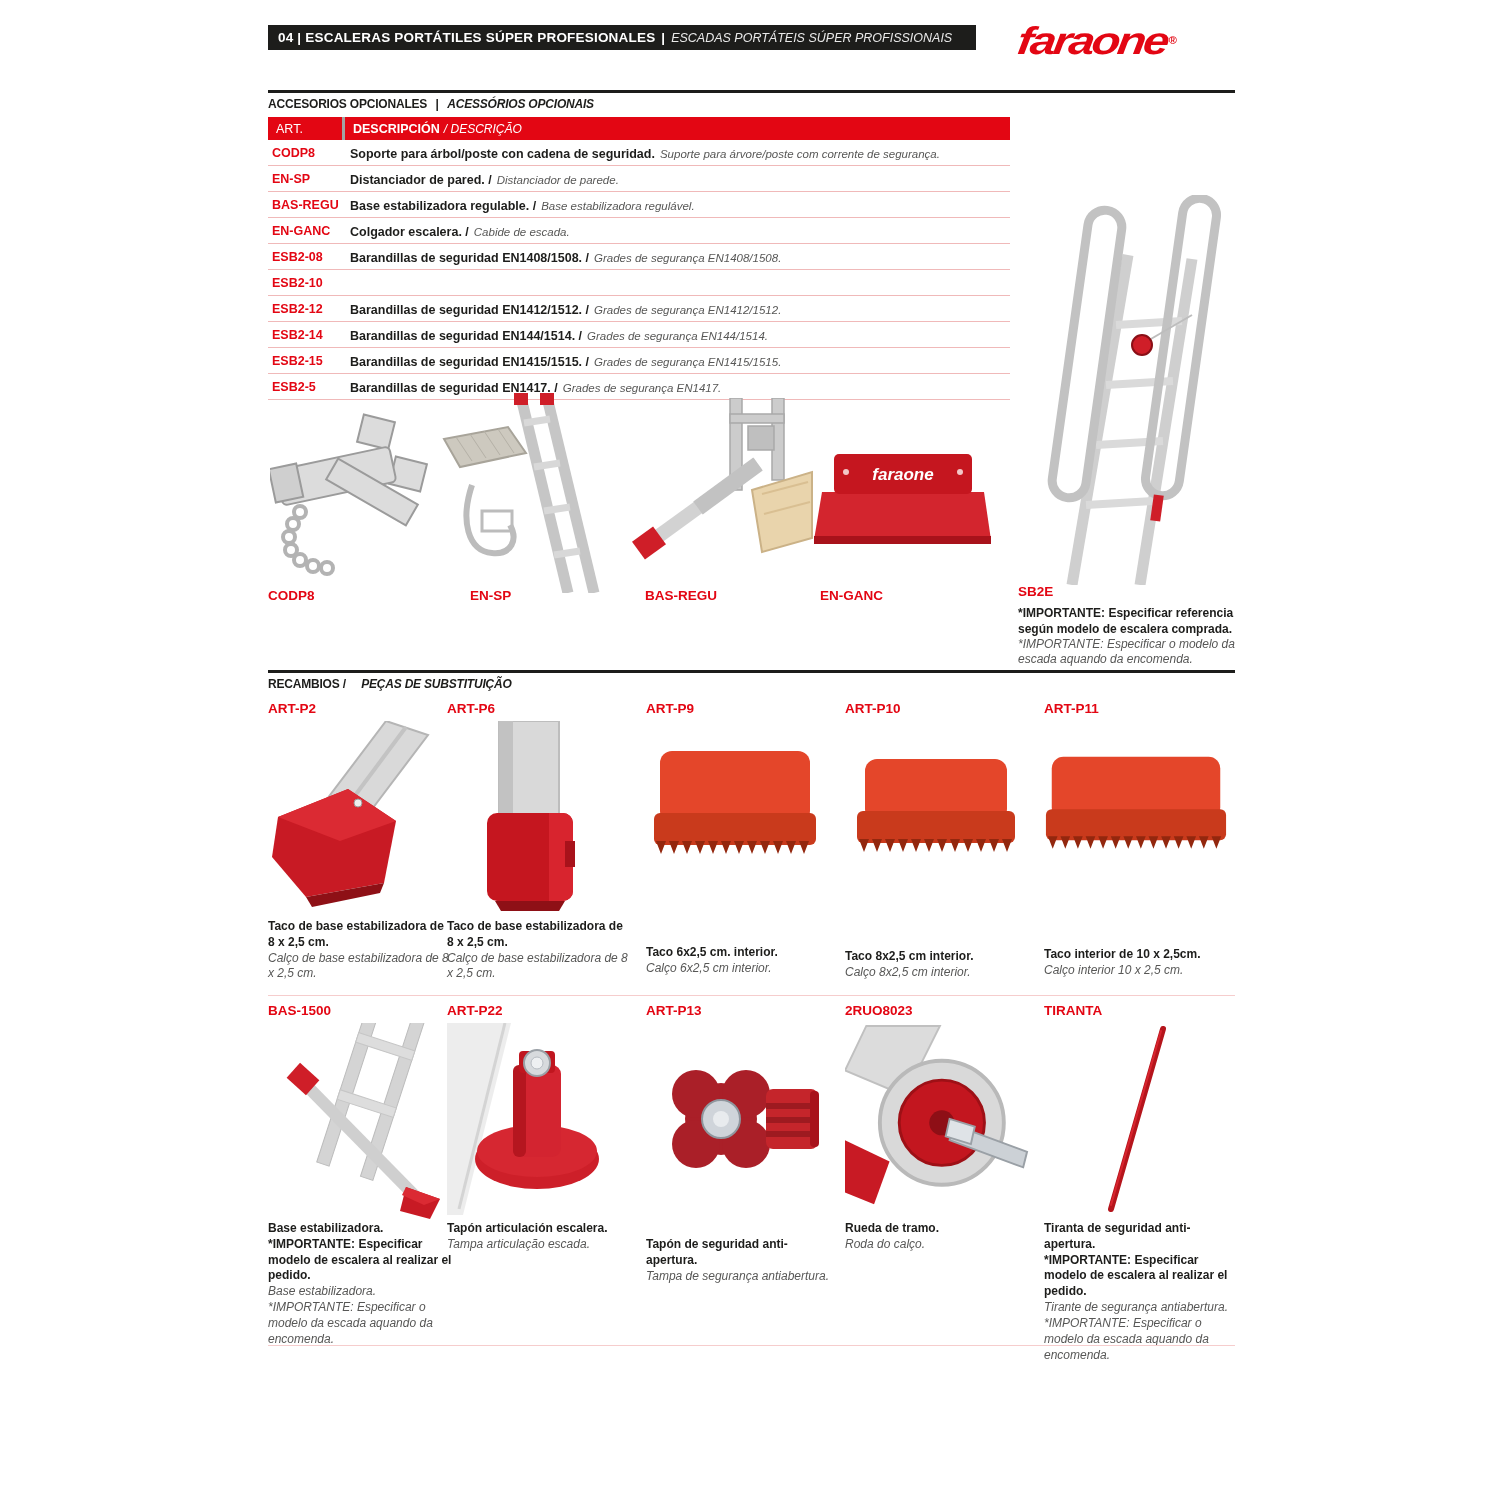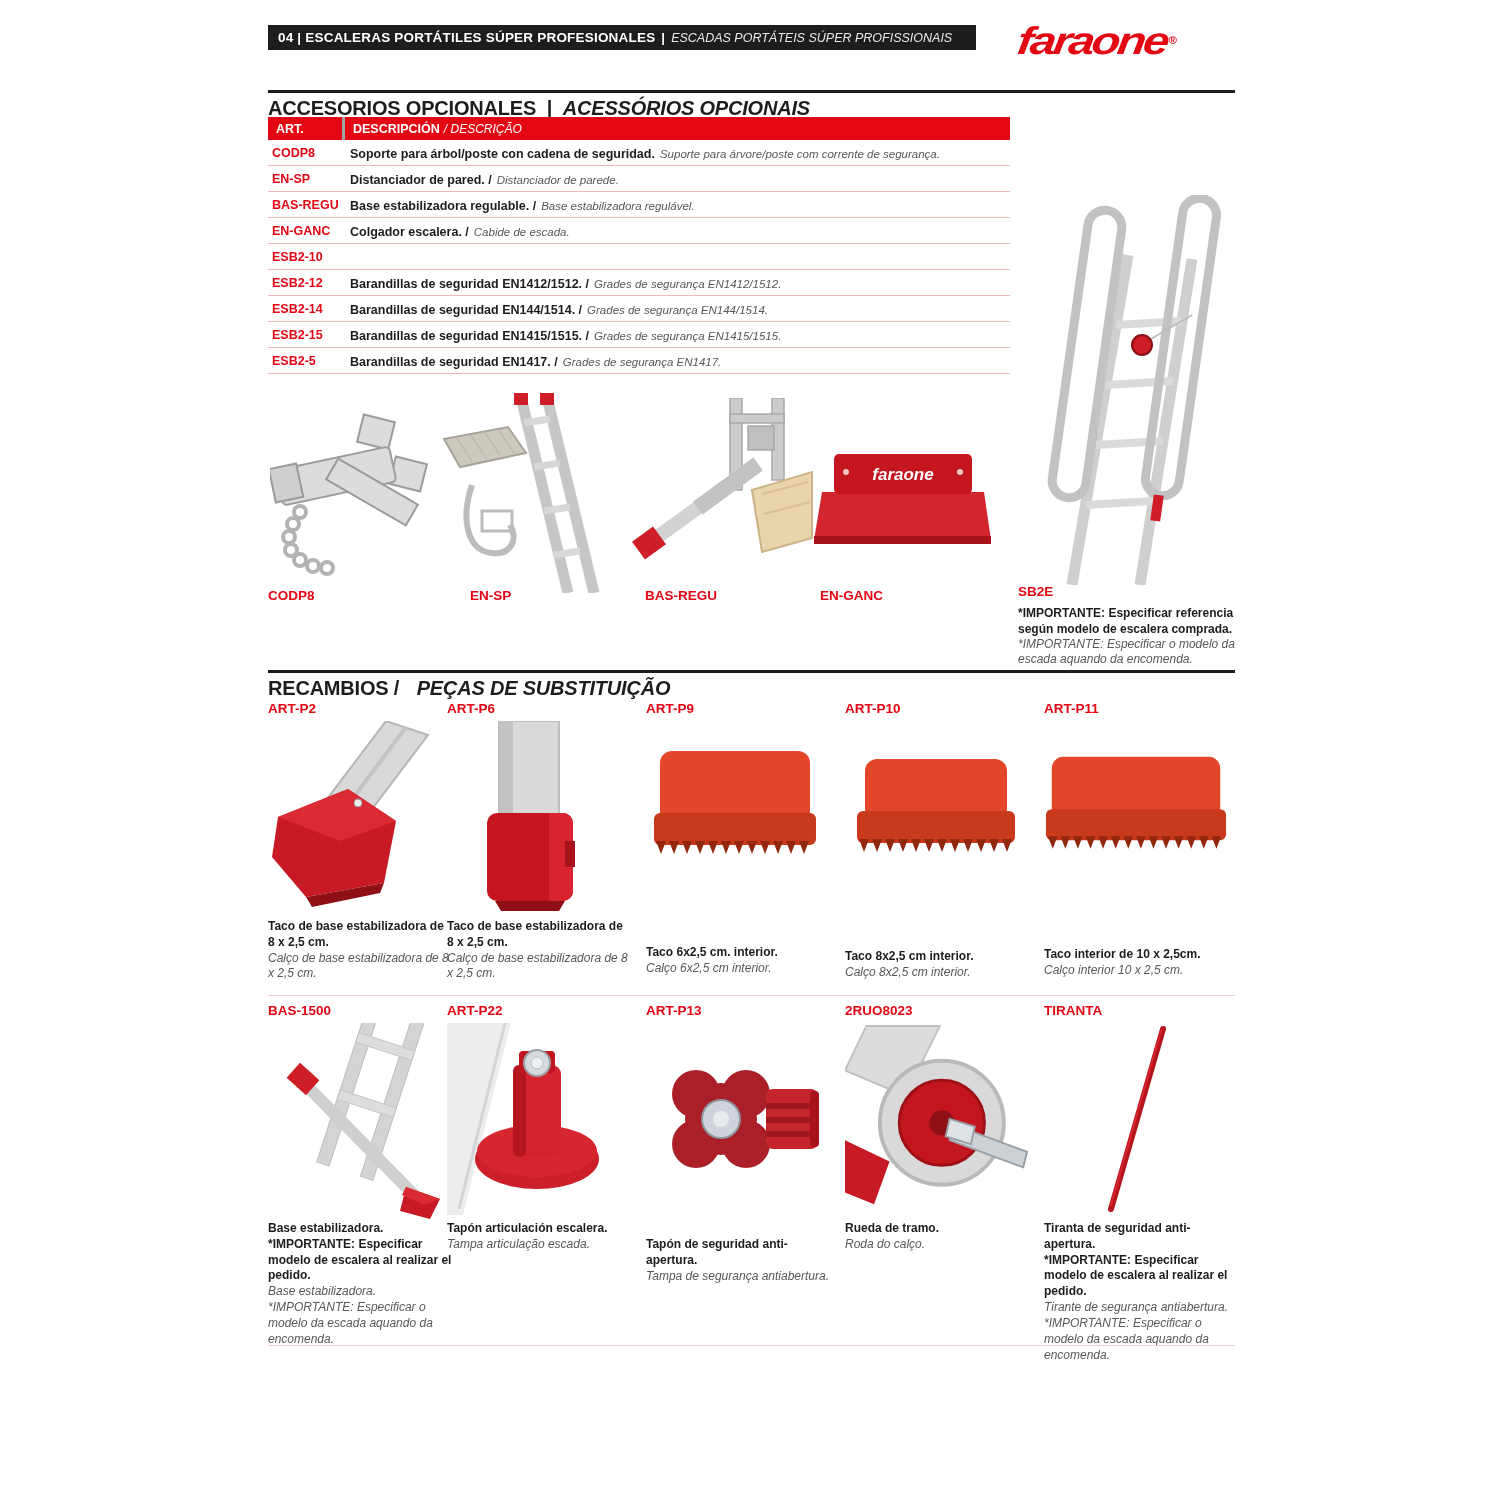--- a/index.html
+++ b/index.html
@@ -12,29 +12,29 @@
   .titlebar .es{font-weight:bold;font-size:13.5px;letter-spacing:.2px;}
   .titlebar .sep{font-weight:bold;font-size:13.5px;margin:0 6px;}
   .titlebar .pt{font-style:italic;font-size:12.5px;color:#e9e9e9;}
   .logo{position:absolute;left:1018px;top:14px;width:230px;height:52px;display:flex;align-items:center;}
   .logo .word{font-style:italic;font-weight:bold;color:#e30613;font-size:47px;letter-spacing:-3px;
     transform:skewX(-8deg) scaleY(.82);display:inline-block;line-height:1;}
   .logo .reg{color:#e30613;font-size:11px;vertical-align:top;margin-left:2px;font-weight:bold;}
 
   
   .rule{position:absolute;left:268px;width:967px;height:3px;background:#1d1d1b;}
-  .sec-head{position:absolute;left:268px;font-size:20px;white-space:nowrap;}
+  .sec-head{position:absolute;left:268px;font-size:12px;white-space:nowrap;}
   .sec-head .es{font-weight:bold;letter-spacing:-.2px;}
   .sec-head .sep{font-weight:bold;margin:0 5px;}
   .sec-head .pt{font-style:italic;font-weight:bold;letter-spacing:-.2px;}
 
   
   .acc-table{position:absolute;left:268px;top:117px;width:742px;}
   .thead{display:flex;background:#e30613;color:#fff;height:23px;align-items:center;}
-  .thead .c-art{width:74px;padding-left:8px;font-weight:bold;font-size:12.5px;box-sizing:border-box;}
+  .thead .c-art{width:74px;padding-left:8px;font-weight:normal;font-size:12.5px;box-sizing:border-box;}
   .thead .c-desc{flex:1;border-left:3px solid #a3a3a3;padding-left:8px;height:100%;display:flex;align-items:center;}
   .thead .c-desc .es{font-weight:bold;font-size:12.5px;}
   .thead .c-desc .pt{font-style:italic;font-size:12px;margin-left:4px;}
   .trow{display:flex;height:25px;align-items:center;border-bottom:1px solid #f0b9b9;}
   .trow .c-art{width:74px;padding-left:4px;box-sizing:border-box;color:#e30613;font-weight:bold;font-size:12.5px;}
   .trow .c-desc{flex:1;padding-left:8px;white-space:nowrap;overflow:hidden;}
   .trow .es{font-weight:bold;font-size:12.5px;}
   .trow .pt{font-style:italic;font-size:11.5px;color:#575756;margin-left:5px;}
 
   
@@ -96,20 +96,24 @@
       <div class="c-art">EN-SP</div>
       <div class="c-desc"><span class="es">Distanciador de pared. /</span><span class="pt">Distanciador de parede.</span></div>
     </div>
     <div class="trow">
       <div class="c-art">BAS-REGU</div>
       <div class="c-desc"><span class="es">Base estabilizadora regulable. /</span><span class="pt">Base estabilizadora regulável.</span></div>
     </div>
     <div class="trow">
       <div class="c-art">EN-GANC</div>
       <div class="c-desc"><span class="es">Colgador escalera. /</span><span class="pt">Cabide de escada.</span></div>
+    </div>
+    <div class="trow">
+      <div class="c-art">ESB2-08</div>
+      <div class="c-desc"><span class="es">Barandillas de seguridad EN1408/1508. /</span><span class="pt">Grades de segurança EN1408/1508.</span></div>
     </div>
     <div class="trow">
       <div class="c-art">ESB2-10</div>
     </div>
     <div class="trow">
       <div class="c-art">ESB2-12</div>
       <div class="c-desc"><span class="es">Barandillas de seguridad EN1412/1512. /</span><span class="pt">Grades de segurança EN1412/1512.</span></div>
     </div>
     <div class="trow">
       <div class="c-art">ESB2-14</div>

